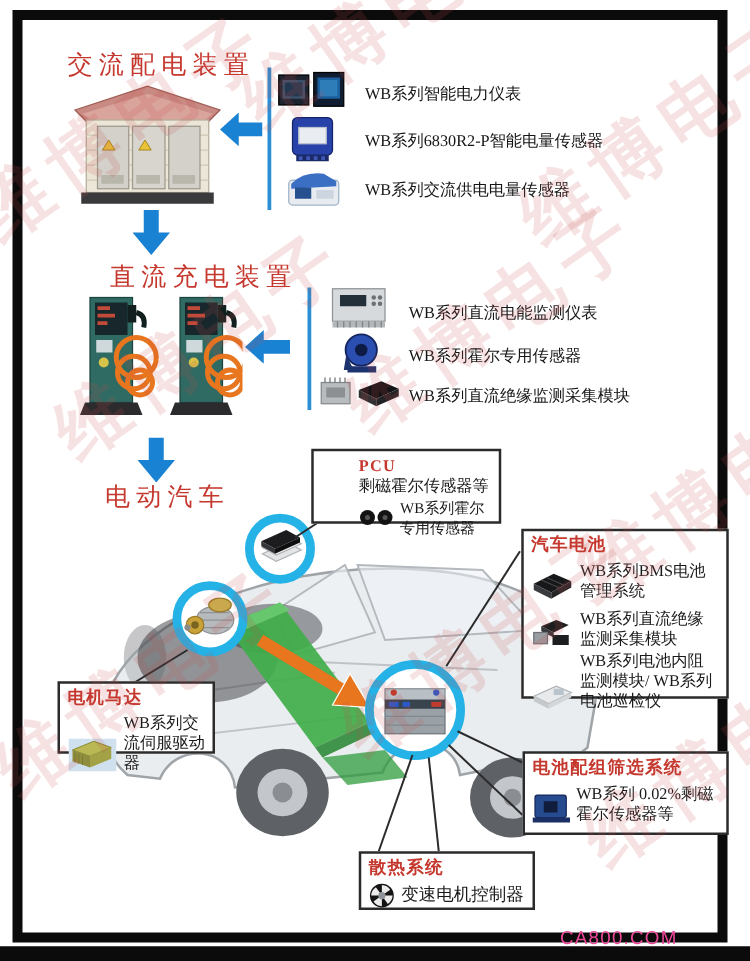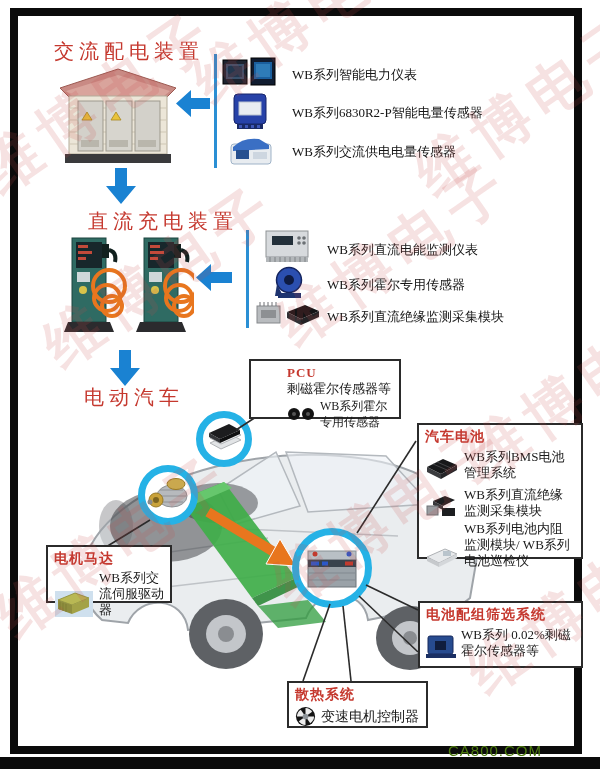--- a/index.html
+++ b/index.html
@@ -27,21 +27,21 @@
   .row-top{align-items:flex-end;}
   
   .dev{position:absolute;z-index:5;}
   
   .circ{position:absolute;border-radius:50%;background:#ffffff;border:7px solid #25b2e6;
         box-sizing:border-box;z-index:5;display:flex;align-items:center;justify-content:center;}
   
   .wm{position:absolute;z-index:40;color:rgba(197,75,75,0.16);font-weight:bold;font-size:58px;
       letter-spacing:10px;white-space:nowrap;transform:rotate(-35deg);transform-origin:left top;
       pointer-events:none;}
-  .wm-site{position:absolute;z-index:41;color:#4d7c0f;font-size:15px;letter-spacing:1px;
+  .wm-site{position:absolute;z-index:41;color:#ec4899;font-size:15px;letter-spacing:1px;
       font-family:"Liberation Sans","DejaVu Sans",sans-serif;pointer-events:none;}
   svg{display:block;}
 </style>
 </head>
 <body>
 
 <div class="stage">
 
   <div class="sec-title" style="left:54px;top:38px;">交流配电装置</div>
 

